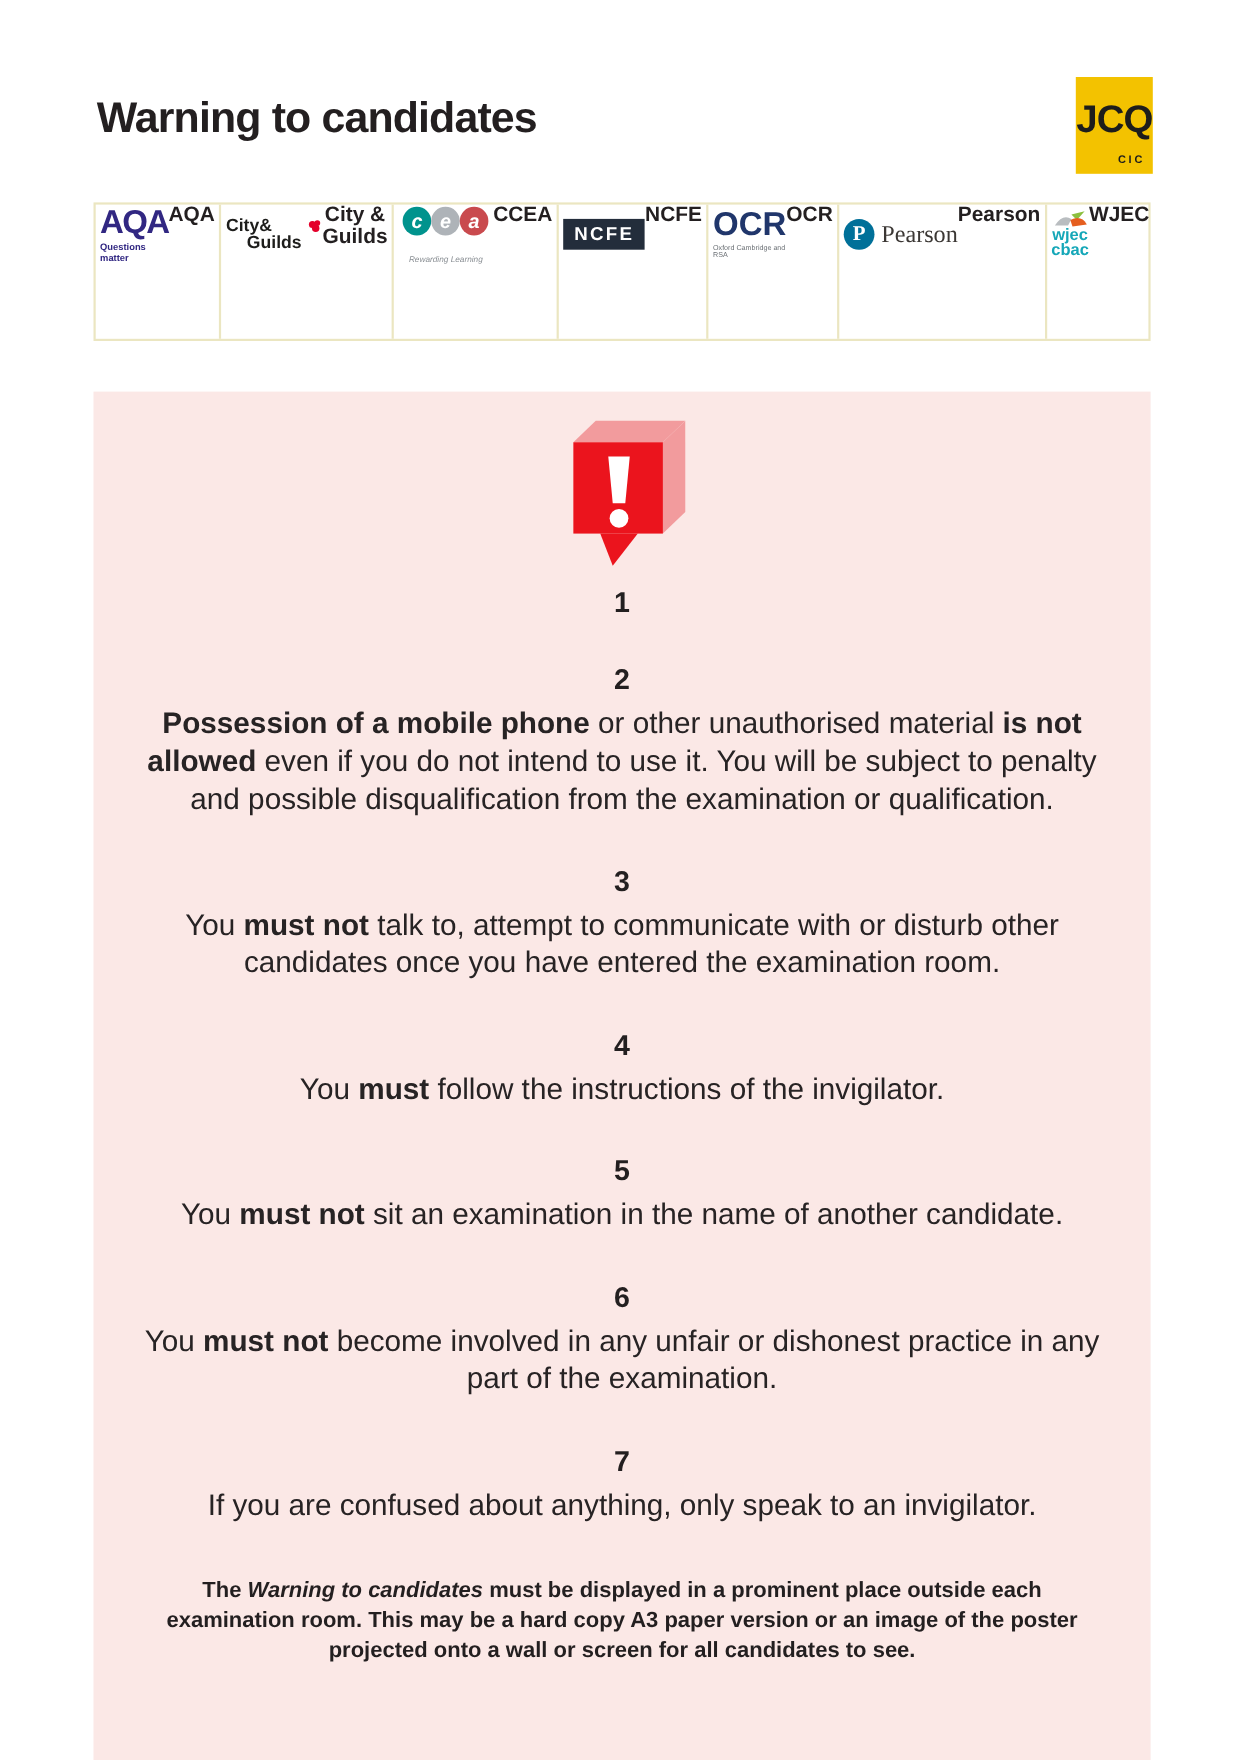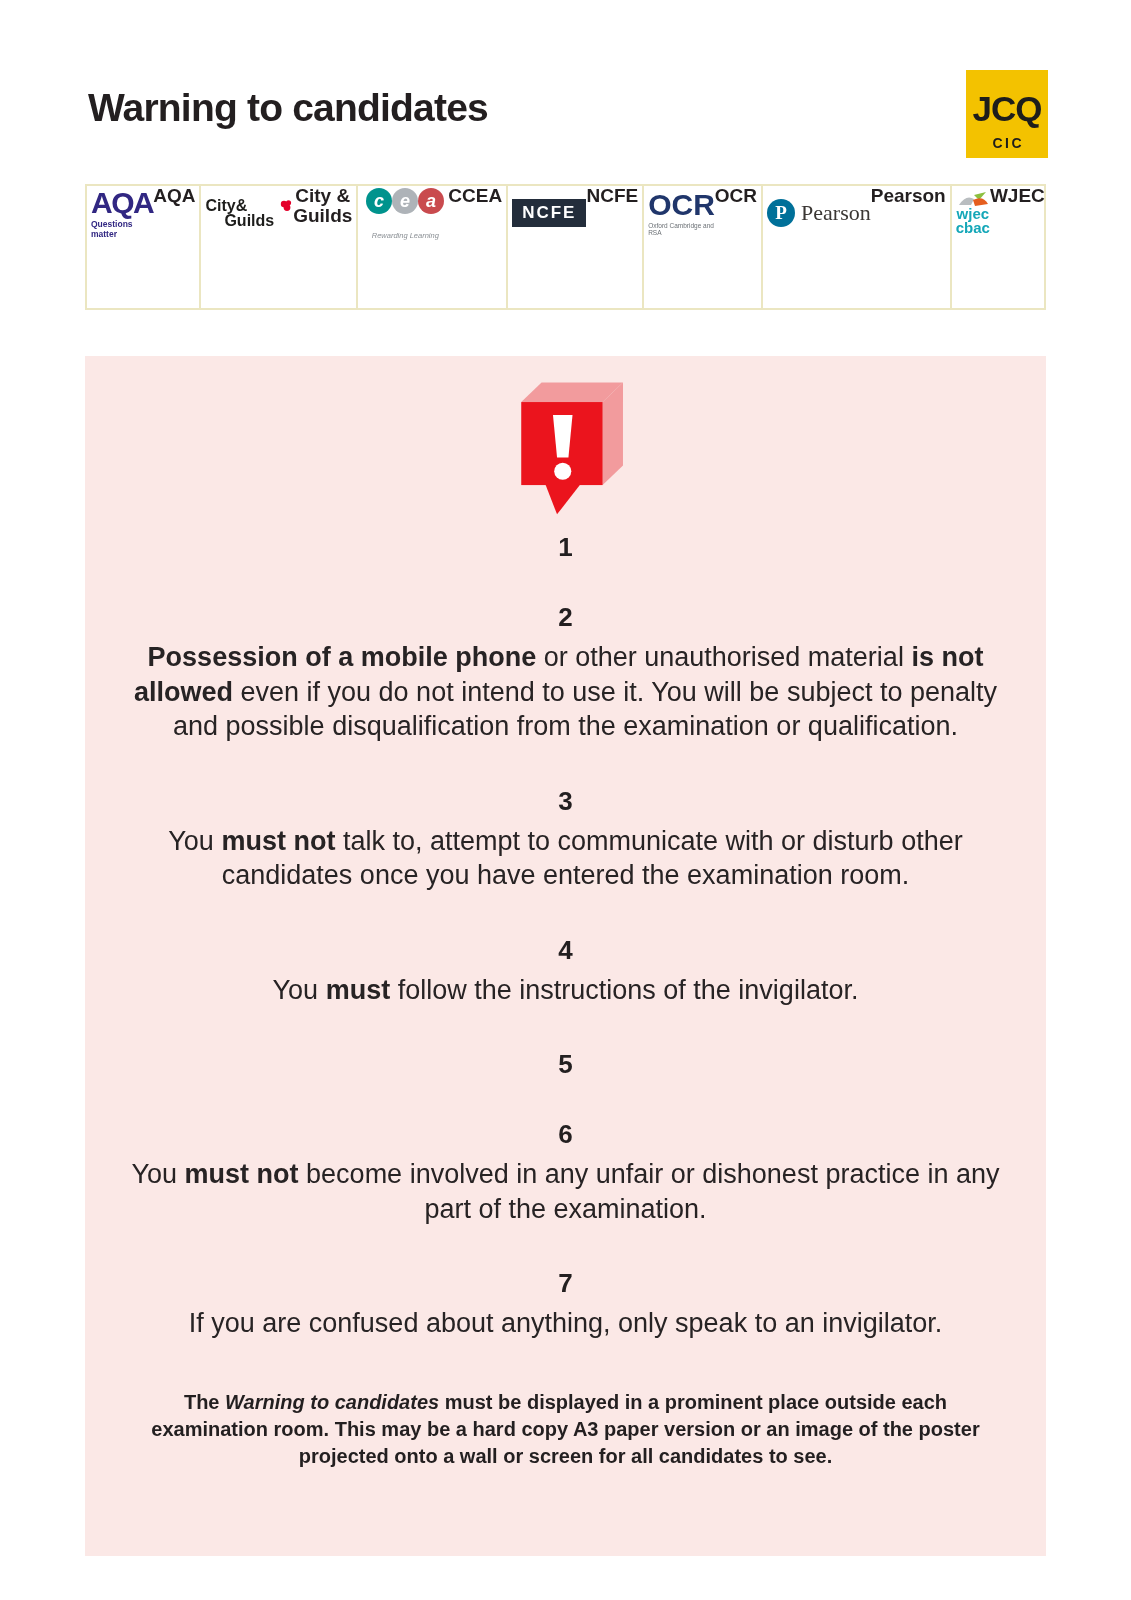--- a/index.html
+++ b/index.html
@@ -10,24 +10,24 @@
     --wjec_orange:#E55E1F; --wjec_green:#8CBF3F; --wjec_gray:#B9BDC0; --tagline_gray:#8A8F94;
   }
   * { box-sizing:border-box; }
   html,body { margin:0; padding:0; }
   body {
     width:1131px; height:1600px; background:#ffffff; overflow:hidden;
     font-family:"Liberation Sans","DejaVu Sans",sans-serif; color:var(--text_dark);
   }
   .header { display:flex; justify-content:space-between; align-items:flex-start; padding:70px 83px 0 88px; }
   .title { font-size:39px; font-weight:800; letter-spacing:-0.8px; margin:16px 0 0 0; }
-  .jcq { width:82px; height:88px; background:var(--jcq_yellow); position:relative;
+  .jcq { width:70px; height:88px; background:var(--jcq_yellow); position:relative;
          display:flex; align-items:center; justify-content:center;margin-left:44px; }
   .jcq-text { font-size:35px; font-weight:800; letter-spacing:-1px; margin-top:-10px; color:#1d1d1b; }
-  .jcq-sub { position:absolute; right:24px; bottom:7px; font-size:14px; font-weight:800; letter-spacing:2.5px; color:#1d1d1b; }
+  .jcq-sub { position:absolute; right:7px; bottom:7px; font-size:10px; font-weight:800; letter-spacing:2.5px; color:#1d1d1b; }
 
   .strip { width:961px; margin:26px 0 0 85px; display:grid; grid-template-columns:repeat(7,1fr);
            border:2px solid var(--strip_border); background:#fff; }
   .cell { border-right:2px solid var(--strip_border); display:flex; flex-direction:row;
           justify-content:space-between; padding:0 4px 12px; min-height:122px; }
   .cell:last-child { border-right:none; }
   .logo-box { height:54px; display:flex; flex-direction:column; align-items:center; justify-content:center; }
   .cell-label { font-weight:800; font-size:19px; text-align:center; line-height:1.05; white-space:pre-line; }
 
   .aqa-word { font-size:30px; font-weight:800; letter-spacing:-1.5px; color:var(--aqa_purple); line-height:1; }
@@ -187,20 +187,21 @@
     <div class="item-text"><span>You </span><span class="seg-bold">must not</span><span> talk to, attempt to communicate with or disturb other candidates once you have entered the examination room.</span></div>
   </div>
 
   <div class="item">
     <div class="item-number">4</div>
     <div class="item-text"><span>You </span><span class="seg-bold">must</span><span> follow the instructions of the invigilator.</span></div>
   </div>
 
   <div class="item">
     <div class="item-number">5</div>
+    <div class="item-text"><span>You </span><span class="seg-bold">must not</span><span> sit an examination in the name of another candidate.</span></div>
   </div>
 
   <div class="item">
     <div class="item-number">6</div>
     <div class="item-text"><span>You </span><span class="seg-bold">must not</span><span> become involved in any unfair or dishonest practice in any part of the examination.</span></div>
   </div>
 
   <div class="item">
     <div class="item-number">7</div>
     <div class="item-text"><span>If you are confused about anything, only speak to an invigilator.</span></div>

